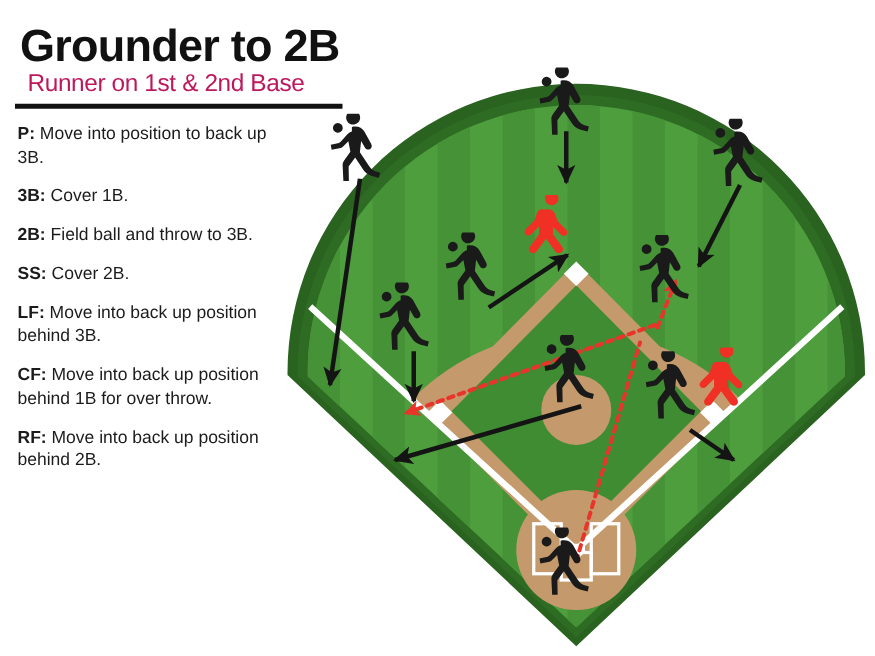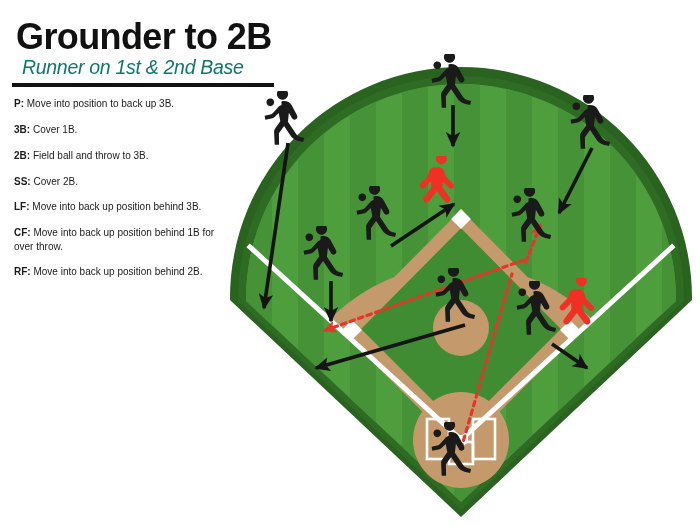--- a/index.html
+++ b/index.html
@@ -37,40 +37,39 @@
     font-weight: bold;
     color: #111111;
     letter-spacing: -0.6px;
     line-height: 1.05;
     white-space: nowrap;
     margin: 0 0 1px 8px;
   }
   .subtitle {
     font-size: 19.5px;
     font-weight: normal;
-    color: #0f766e;
+    color: #be185d;
     letter-spacing: -0.3px;
     line-height: 1.1;
     white-space: nowrap;
     margin: 0 12px 5px 14px;
-    font-style: italic;
   }
   .title-rule {
     width: 262px;
     height: 4px;
     background: #111111;
     margin: 0 0 10px 4px;
   }
   .legend-list {
     margin: 0;
     padding: 0;
     list-style: none;
   }
   .legend-item {
-    font-size: 10px;
+    font-size: 14px;
     line-height: 1.33;
     color: #1b1b1b;
     margin: 0 0 12.5px 6px;
     max-width: 218px;
   }
   .legend-item .pos {
     font-weight: bold;
   }
 
   

